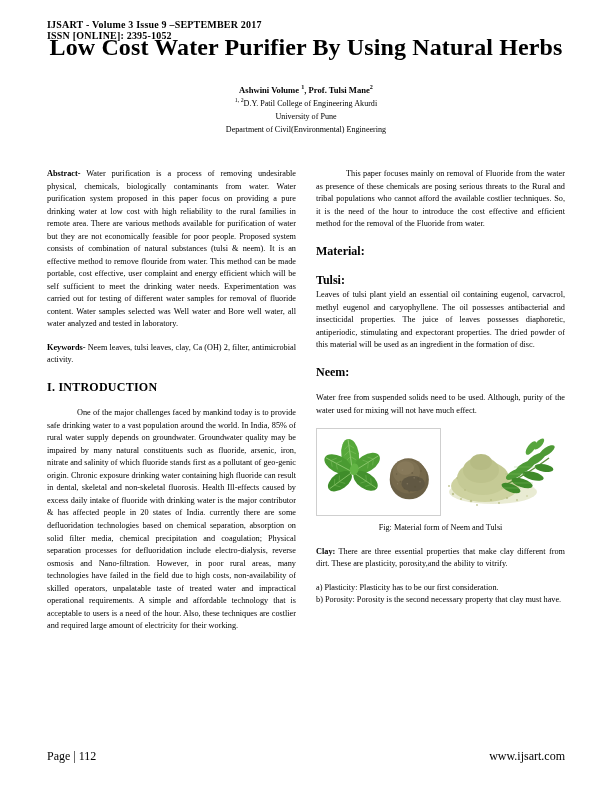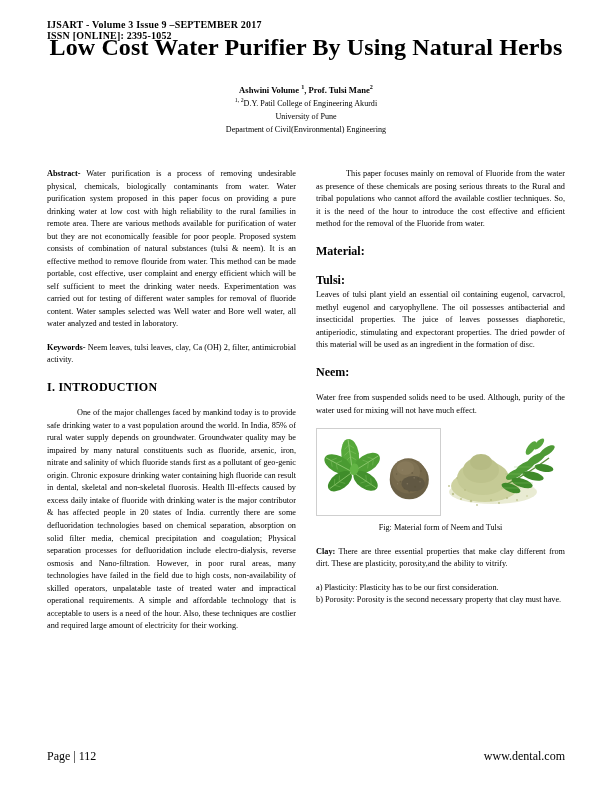--- a/index.html
+++ b/index.html
@@ -347,16 +347,16 @@
     <p><span class="bold">Clay:</span><span> There are three essential properties that make clay different from dirt. These are plasticity, porosity,and the ability to vitrify.</span></p>
 
     <div class="para-gap"></div>
 
     <p>a) Plasticity: Plasticity has to be our first consideration.</p>
     <p>b) Porosity: Porosity is the second necessary property that clay must have.</p>
   </div>
 
   <div class="footer">
     <span>Page | 112</span>
-    <span>www.dental.com</span>
+    <span>www.ijsart.com</span>
   </div>
 
 </div>
 
 </body></html>

